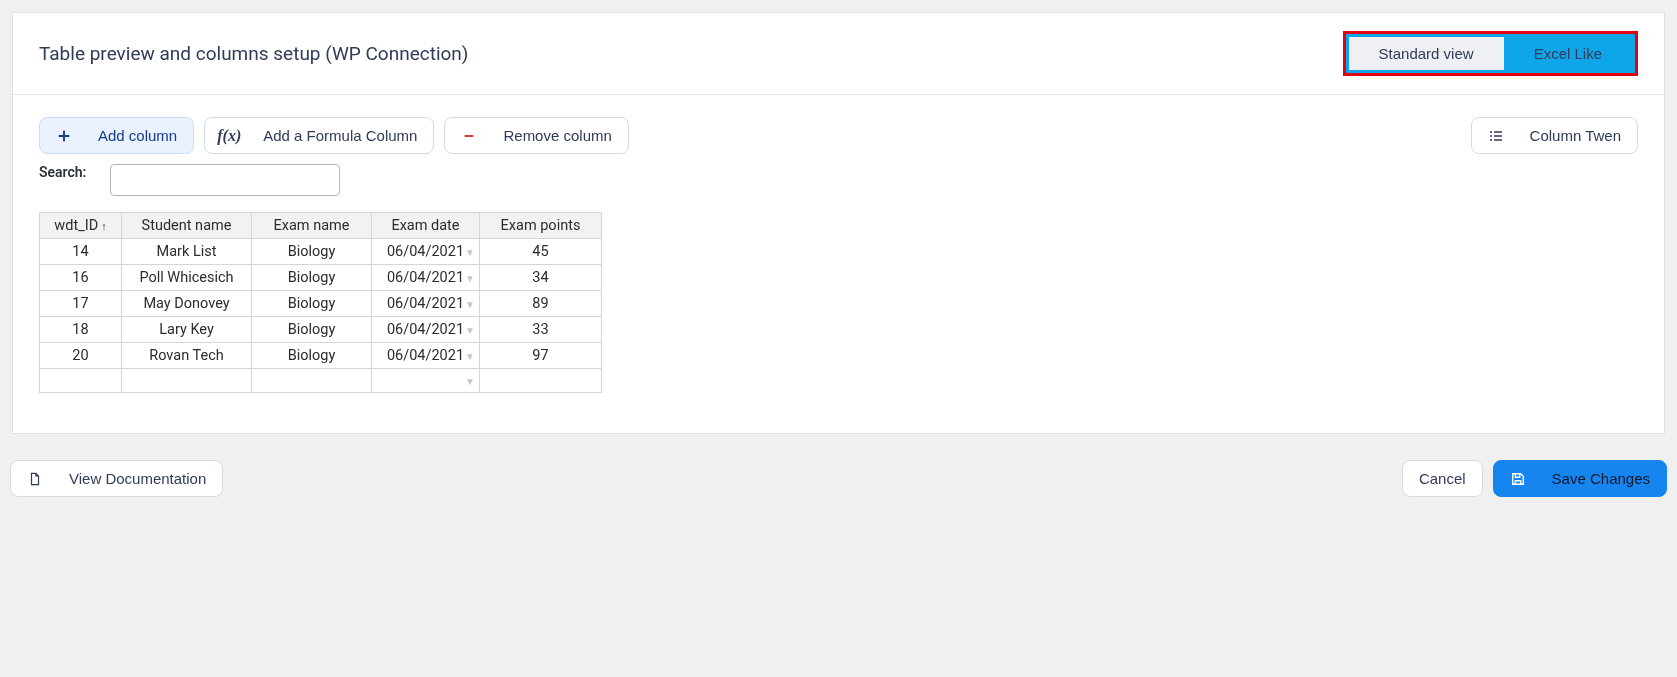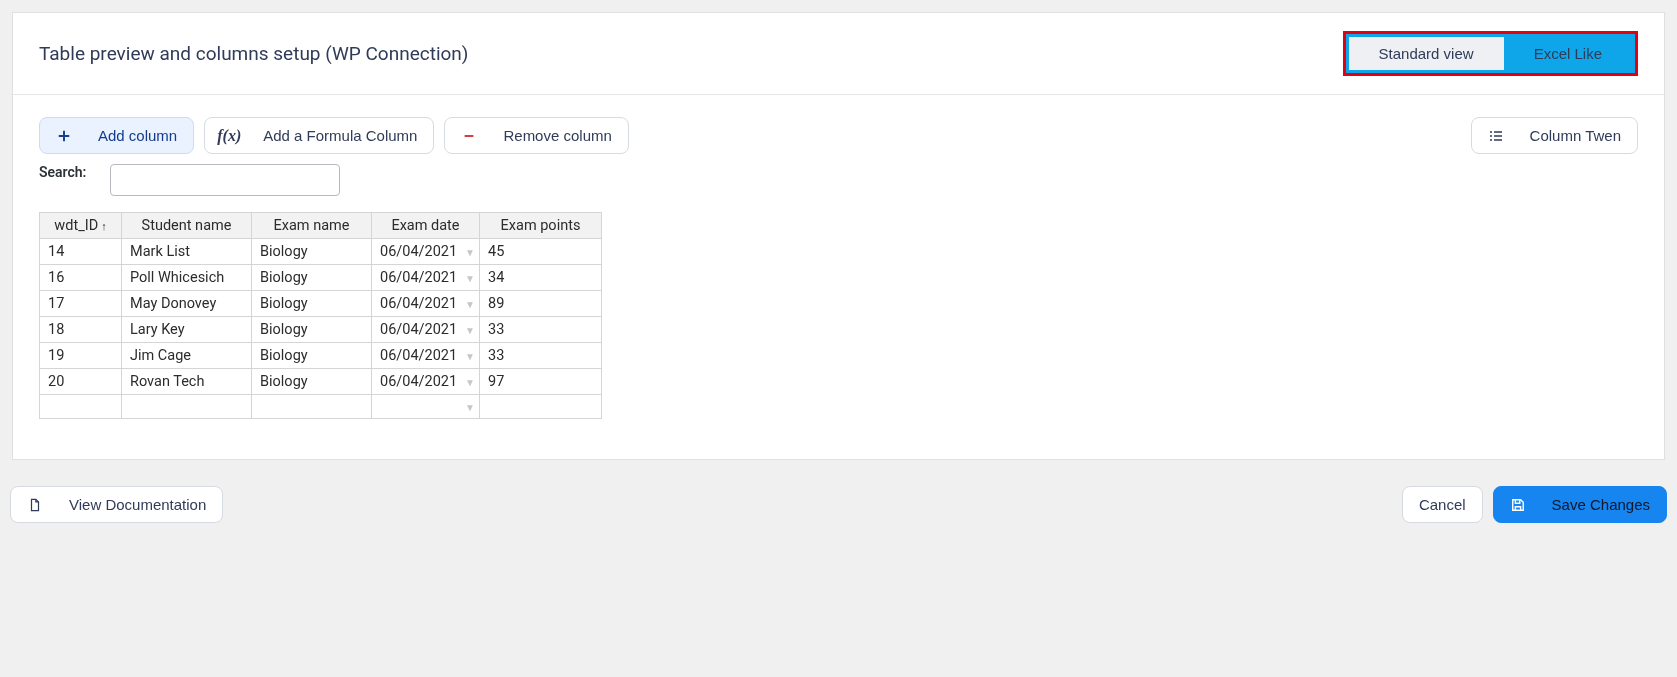--- a/index.html
+++ b/index.html
@@ -86,21 +86,21 @@
     }
     .table-wrap { padding: 0 26px 40px; }
     table.data {
       border-collapse: collapse;
       font-size: 14.5px;
       color: #2c2c2c;
     }
     table.data th, table.data td {
       border: 1px solid #d5d5d5;
       padding: 4px 8px;
-      text-align: left;
+      text-align: center;
       vertical-align: middle;
     }
     table.data th {
       background: #f2f2f2;
       font-weight: 400;
       text-align: center;
     }
     table.data th.sortable { position: relative; cursor: pointer; }
     .sort-ind { font-size: 11px; margin-left: 3px; }
     td.date-cell { position: relative; padding-right: 18px; }
@@ -212,27 +212,20 @@
     <td>89</td>
   </tr>
           <tr>
     <td>18</td>
     <td>Lary Key</td>
     <td>Biology</td>
     <td class="date-cell"><span class="date-val">06/04/2021</span><span class="cell-chevron">▼</span></td>
     <td>33</td>
   </tr>
           <tr>
-    <td>19</td>
-    <td>Jim Cage</td>
-    <td>Biology</td>
-    <td class="date-cell"><span class="date-val">06/04/2021</span><span class="cell-chevron">▼</span></td>
-    <td>33</td>
-  </tr>
-          <tr>
     <td>20</td>
     <td>Rovan Tech</td>
     <td>Biology</td>
     <td class="date-cell"><span class="date-val">06/04/2021</span><span class="cell-chevron">▼</span></td>
     <td>97</td>
   </tr>
           <tr class="empty-row">
             <td></td>
             <td></td>
             <td></td>

